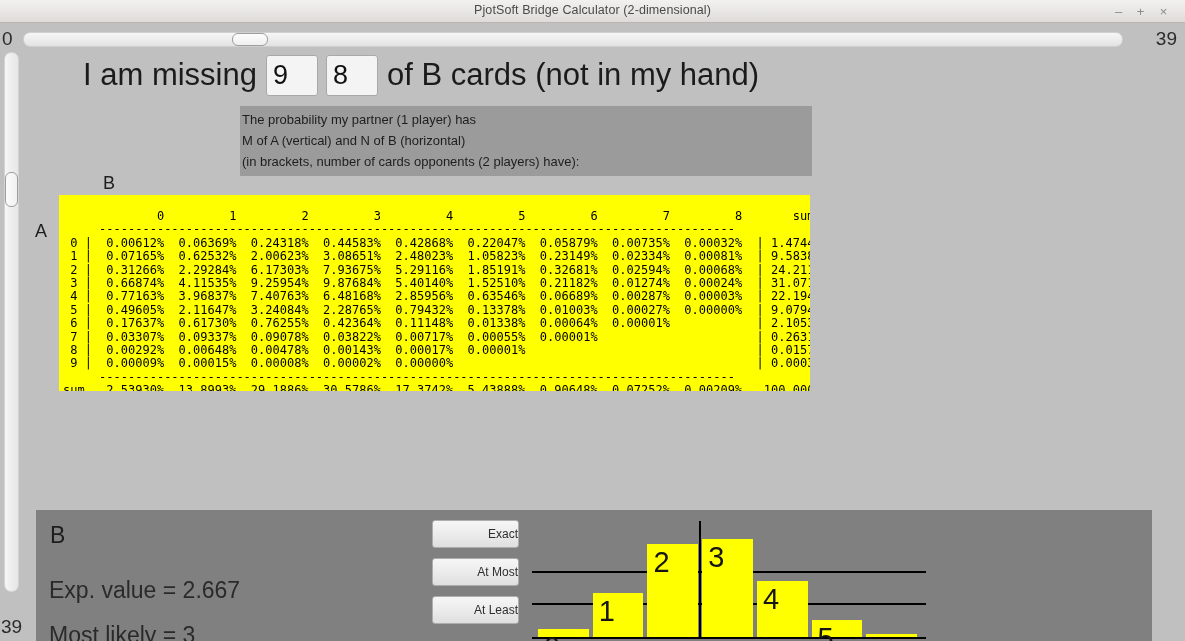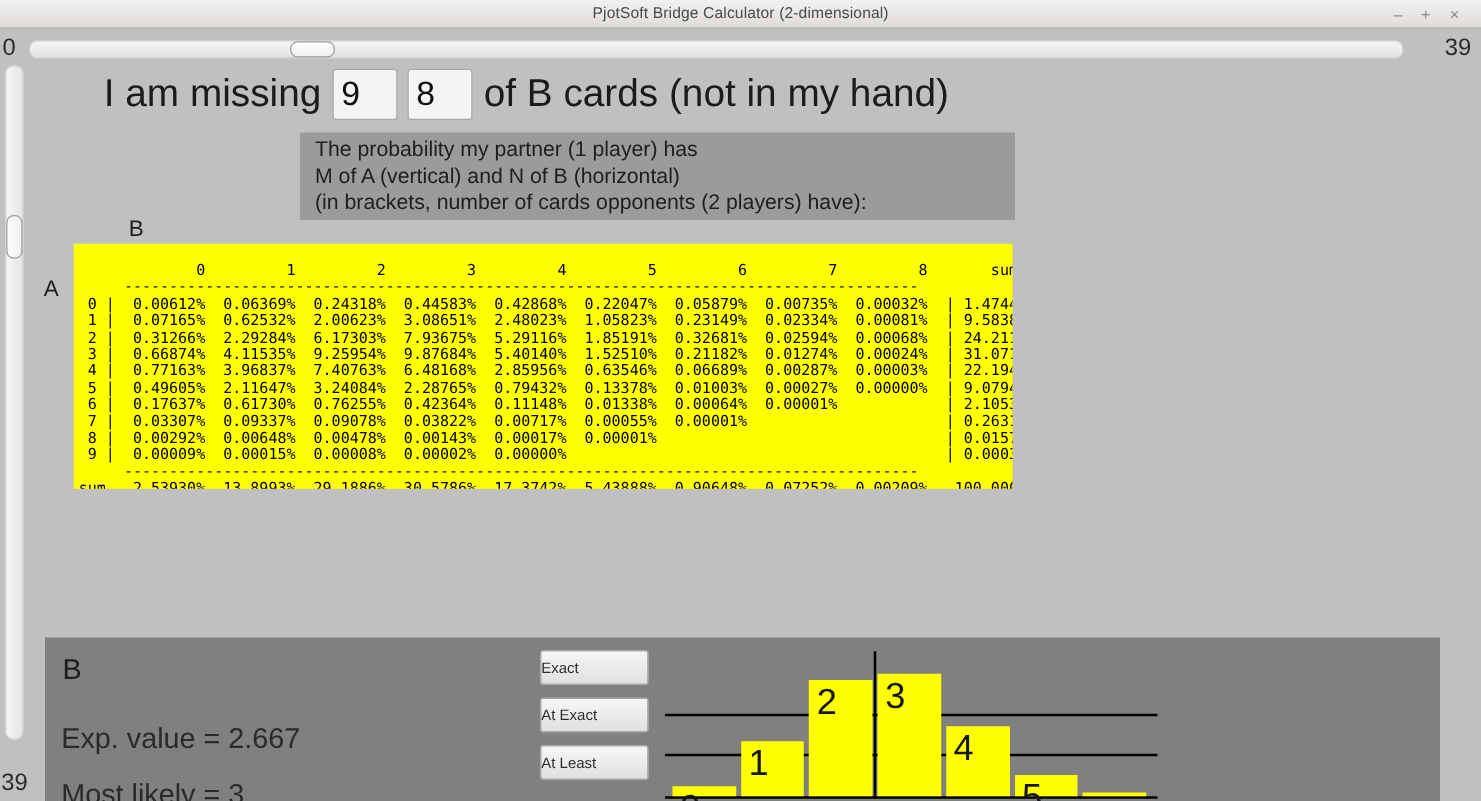--- a/index.html
+++ b/index.html
@@ -131,23 +131,23 @@
     outline: none;
   }
 
   
   #description {
     position: absolute;
     left: 240px; top: 106px;
     width: 572px;
     background: #9b9b9b;
     color: #1e1e1e;
-    font-size: 17px;
+    font-size: 13px;
     line-height: 21px;
-    padding: 3px 0 4px 12px;
+    padding: 3px 0 4px 2px;
     box-sizing: border-box;
   }
   #description div { white-space: nowrap; }
 
   
   #label-B {
     position: absolute;
     left: 103px; top: 173px;
     font-size: 18px;
     color: #1e1e1e;
@@ -205,21 +205,21 @@
     position: absolute;
     left: 396px;
     width: 87px; height: 28px;
     background: linear-gradient(180deg,#f6f6f6 0%, #ececec 48%, #dfdfdf 100%);
     border: 1px solid #adadad;
     border-radius: 3px;
     box-sizing: border-box;
     font-family: "Liberation Sans", sans-serif;
     font-size: 12px;
     color: #2d2d2d;
-    text-align: left;
+    text-align: right;
     line-height: 26px;
     cursor: default;
   }
   #btn-exact  { top: 10px; }
   #btn-atmost { top: 48px; }
   #btn-atleast{ top: 86px; }
 
   
   #hist {
     position: absolute;
@@ -315,21 +315,21 @@
 </div>
 
 <div id="bottom-panel">
   <div id="stat-title">B</div>
   <div id="stat-lines">
     <div>Exp. value = 2.667</div>
     <div>Most likely = 3</div>
   </div>
 
   <div class="mode-btn" id="btn-exact">Exact</div>
-  <div class="mode-btn" id="btn-atmost">At Exact</div>
+  <div class="mode-btn" id="btn-atmost">At Most</div>
   <div class="mode-btn" id="btn-atleast">At Least</div>
 
   <div id="hist">
 
     <div id="hist-axis"></div>
     <div id="hist-marker" style="left: 167.167px;"></div>
   <div class="gridline" style="bottom: 36px;"></div>
       <div class="gridline" style="bottom: 68px;"></div>
       <div class="bar" style="left: 6px; width: 50.7222px; height: 8.1248px; background: rgb(255, 255, 0);"></div>
       <div class="bar-label" style="left: 12px; bottom: -20.8752px;">0</div>

